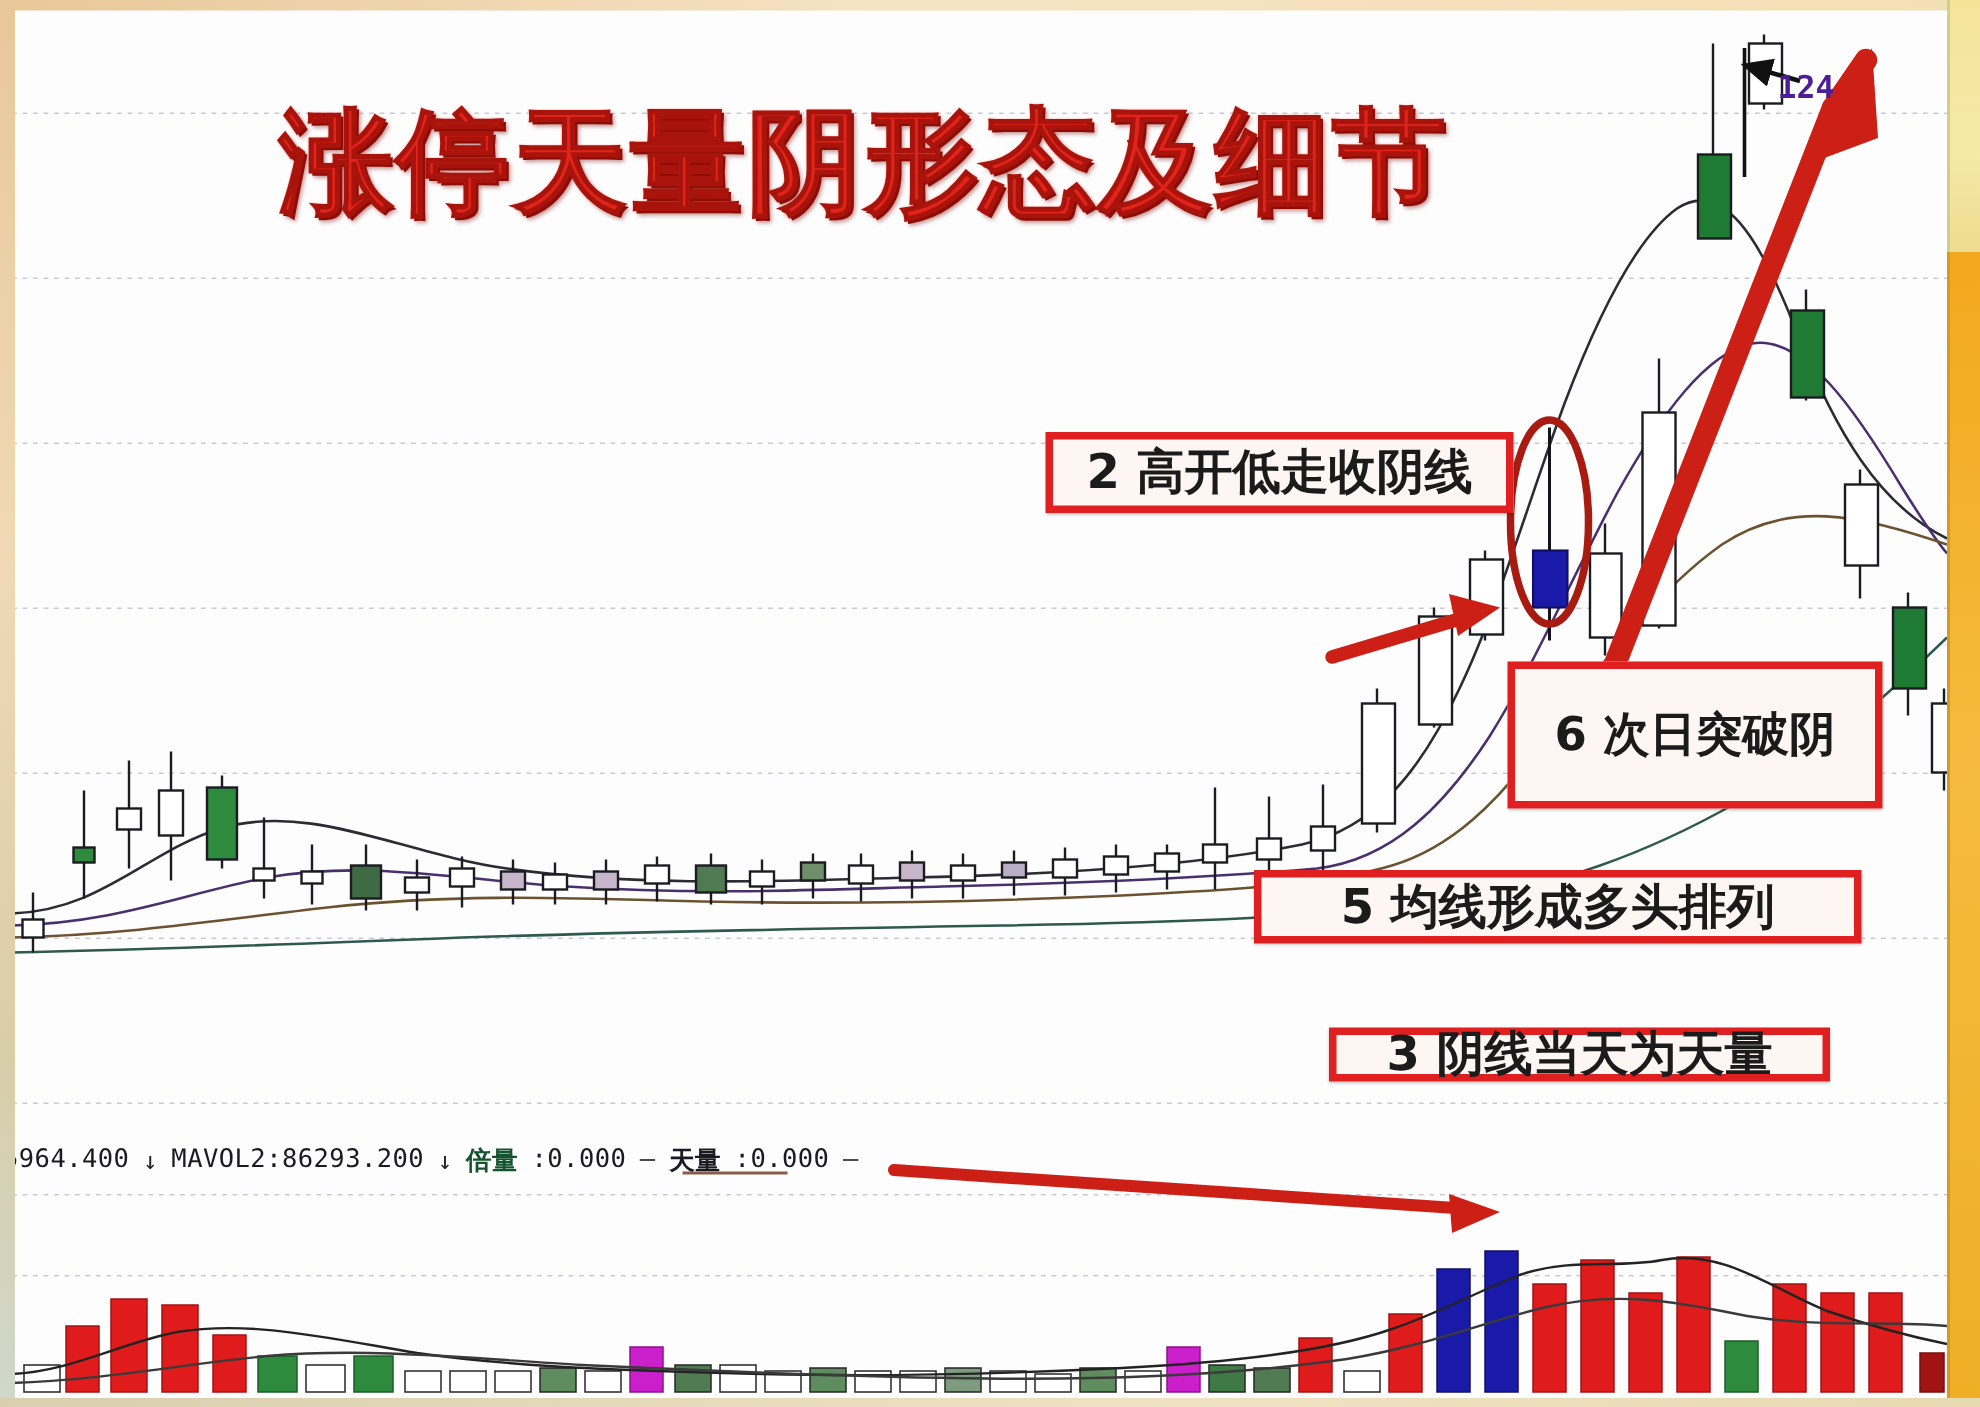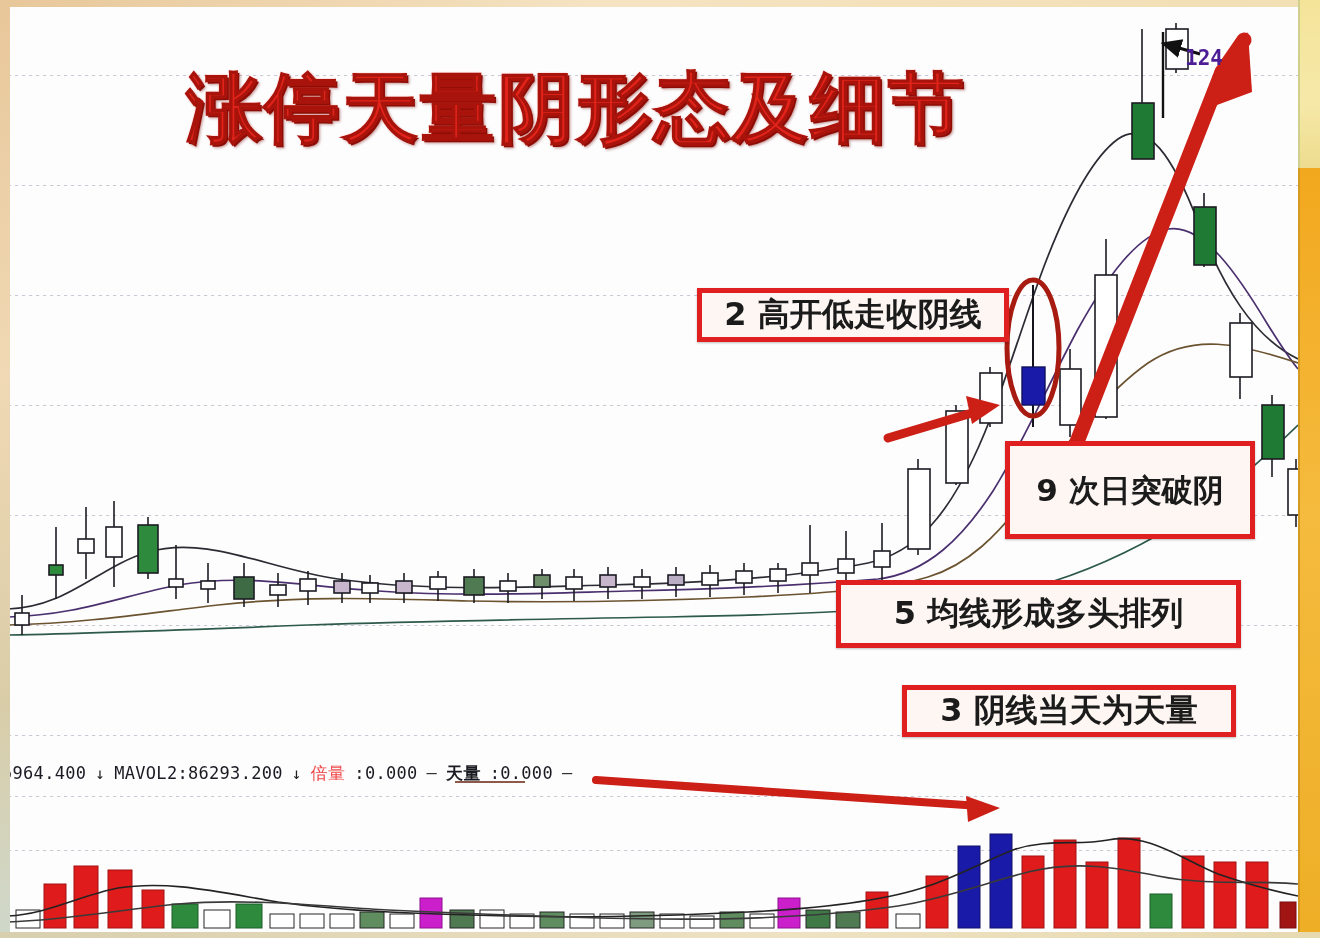--- a/index.html
+++ b/index.html
@@ -43,21 +43,21 @@
   
   .status-bar {
     position: absolute; left: 0; top: 758px; width: 1320px; height: 30px;
     display: flex; align-items: center; gap: 9px;
     padding-left: 2px;
     font-family: "DejaVu Sans Mono", monospace;
     font-size: 17px; letter-spacing: 0.3px; color: #1a1a22;
     white-space: nowrap;
   }
   .status-bar .cn { font-family: Liberation Sans, sans-serif; font-weight: 700; }
-  .status-bar .hl { color: #ef4444; font-family: "DejaVu Sans", sans-serif; font-weight: 400; }
+  .status-bar .hl { color: #14532d; font-family: "DejaVu Sans", sans-serif; font-weight: 700; }
   .status-bar .arrow { color: #222; font-size: 16px; }
   .status-bar .dash { color: #333; }
   .status-underline {
     position: absolute; left: 455px; top: 781px; width: 70px; height: 2px;
     background: #8b5a4a;
   }
 
   
   .title {
     position: absolute; left: 186px; top: 58px;
@@ -80,22 +80,22 @@
     display: flex; align-items: center; justify-content: center;
     box-shadow: 0 1px 2px rgba(0,0,0,.25);
     white-space: nowrap;
   }
   .callout .inner { display: block; text-align: center; }
   .callout .inner span { display: block; }
 
   #callout-2 { left: 697px; top: 288px; width: 312px; height: 54px; font-size: 32px; }
   #callout-1 { left: 570px; top: 405px; width: 317px; height: 50px; font-size: 31px; }
   #callout-4 { left: 1005px; top: 441px; width: 250px; height: 98px; font-size: 31px; line-height: 1.32; }
-  #callout-5 { left: 836px; top: 580px; width: 405px; height: 68px; font-size: 32px; }
-  #callout-3 { left: 886px; top: 685px; width: 334px; height: 52px; font-size: 32px; margin-left: 16px; }
+  #callout-5 { left: 836px; top: 580px; width: 405px; height: 49px; font-size: 32px; }
+  #callout-3 { left: 886px; top: 685px; width: 334px; height: 36px; font-size: 32px; }
 
   
   .price-tag {
     position: absolute; left: 1185px; top: 46px;
     font-family: "DejaVu Sans Mono", monospace;
     font-size: 21px; font-weight: 700; color: #4c1d95;
   }
   .overlay-svg {
     position: absolute; left: 0; top: 0; width: 1320px; height: 938px;
     pointer-events: none;
@@ -429,21 +429,21 @@
 
   <div class="callout" id="callout-2">
     <span class="inner">
         <span>2 高开低走收阴线</span>
       </span>
   </div>
 
 
   <div class="callout" id="callout-4">
     <span class="inner">
-      <span>9 次日突破阴</span>
+      <span>6 次日突破阴</span>
     </span>
   </div>
 
   <div class="callout" id="callout-5">
     <span class="inner">
         <span>5 均线形成多头排列</span>
       </span>
   </div>
 
   <div class="callout" id="callout-3">

